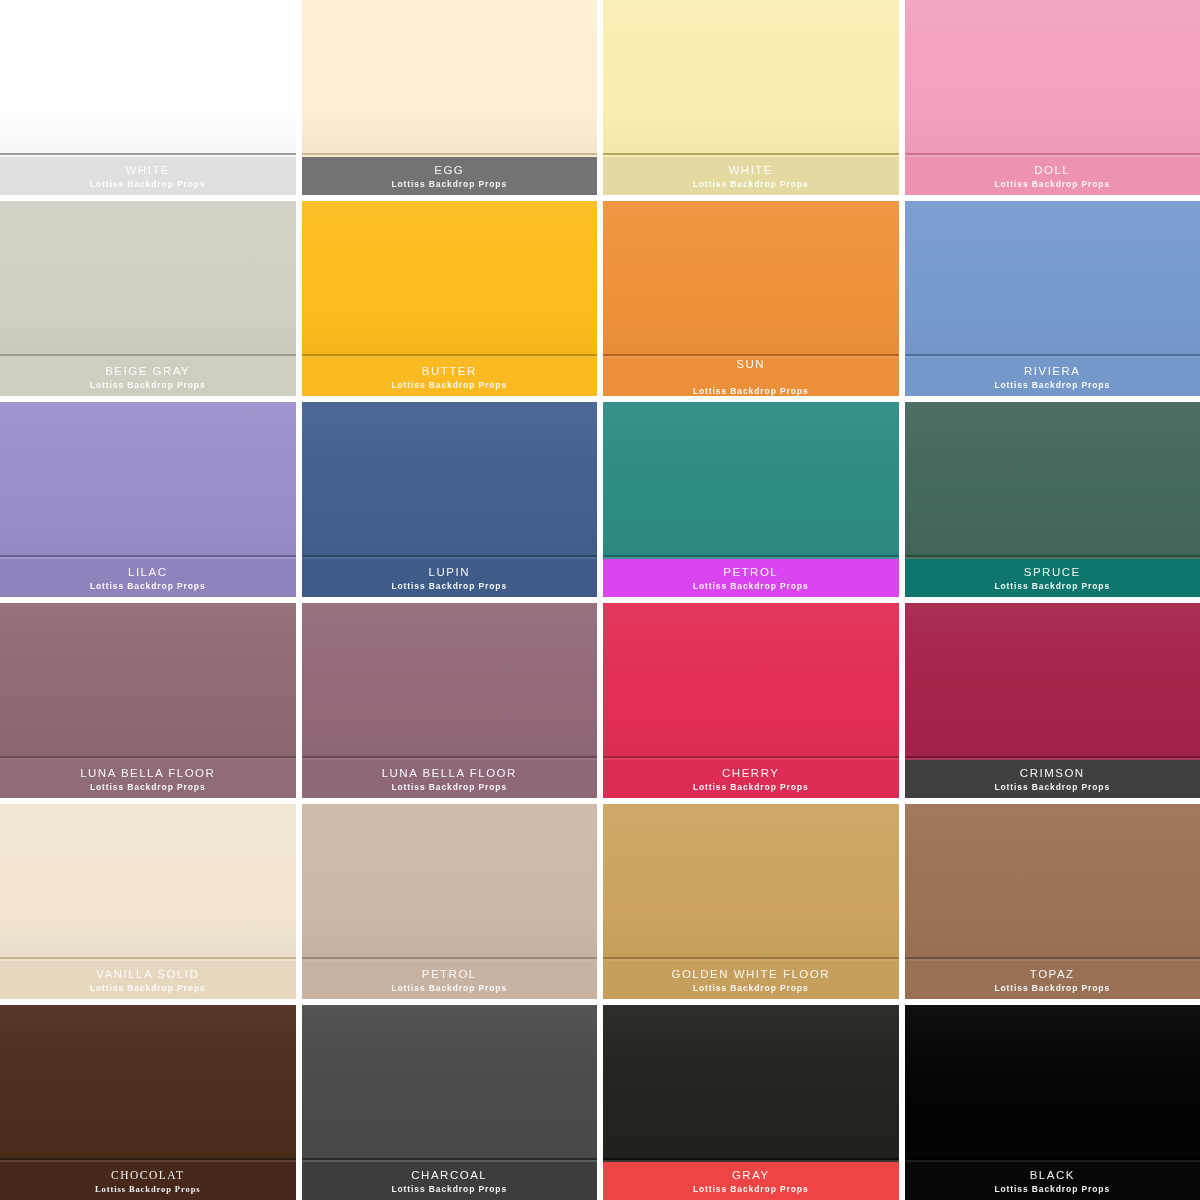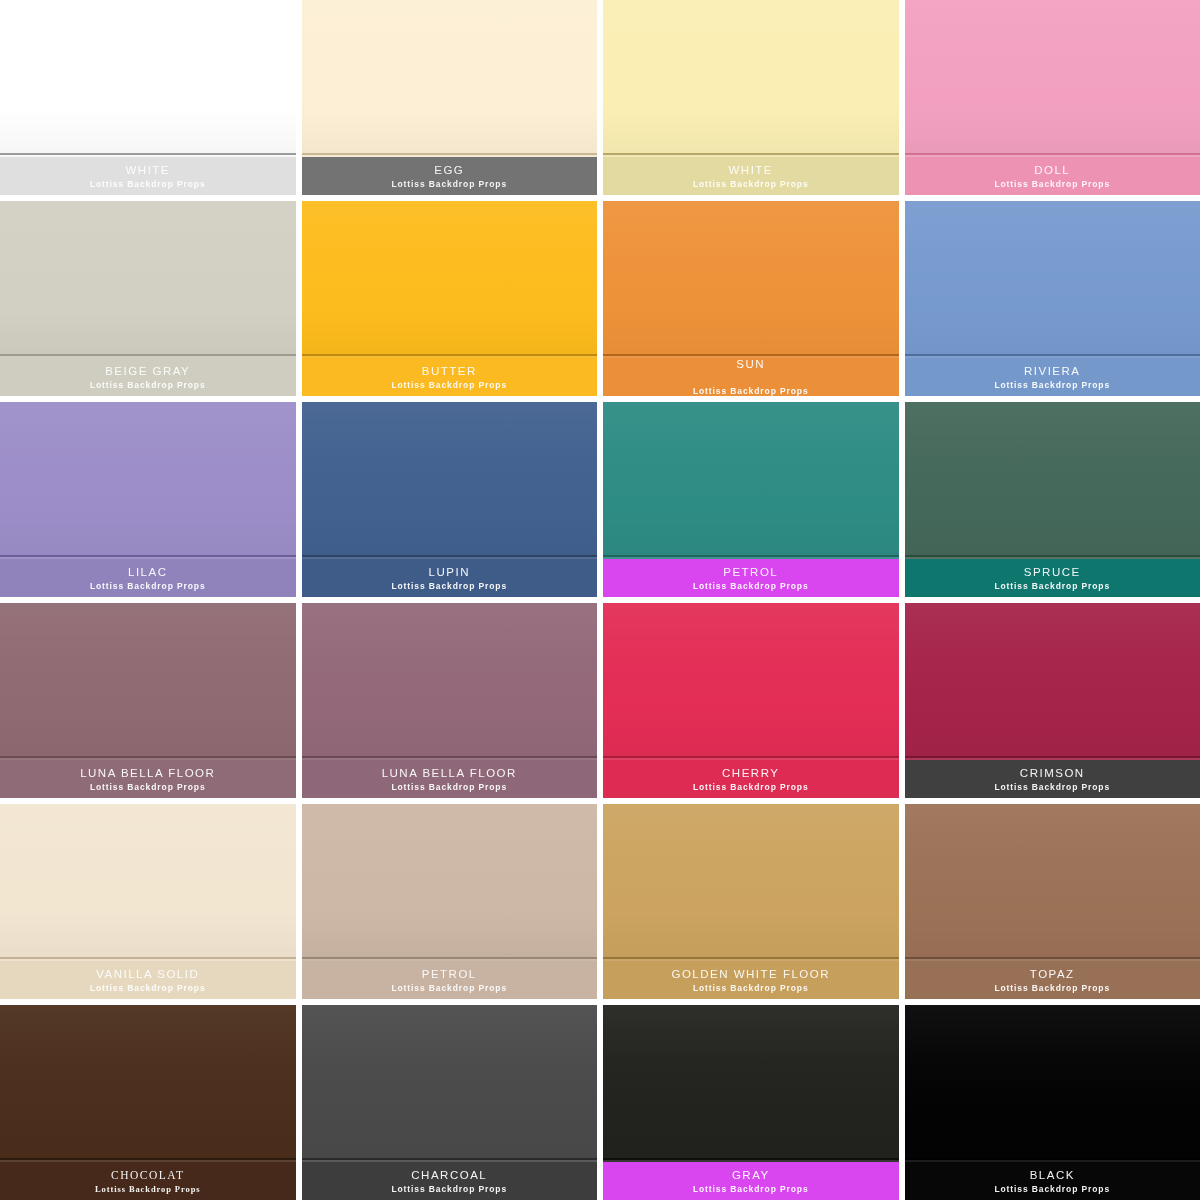--- a/index.html
+++ b/index.html
@@ -295,21 +295,21 @@
       <div class="seam" style="background: rgb(42, 42, 42);"></div>
       <div class="band" style="background: rgb(61, 61, 61);">
         <div class="name">CHARCOAL</div>
         <div class="sub">Lottiss Backdrop Props</div>
       </div>
     </div>
     <div class="swatch dark-label">
       <div class="field" style="background: rgb(34, 35, 31);"></div>
       <div class="sheen"></div>
       <div class="seam" style="background: rgb(14, 15, 13);"></div>
-      <div class="band" style="background: #d946ef;">
+      <div class="band" style="background: #ef4444;">
         <div class="name">GRAY</div>
         <div class="sub">Lottiss Backdrop Props</div>
       </div>
     </div>
     <div class="swatch dark-label">
       <div class="field" style="background: rgb(3, 3, 3);"></div>
       <div class="sheen"></div>
       <div class="seam" style="background: rgb(0, 0, 0);"></div>
       <div class="band" style="background: rgb(7, 7, 7);">
         <div class="name">BLACK</div>

